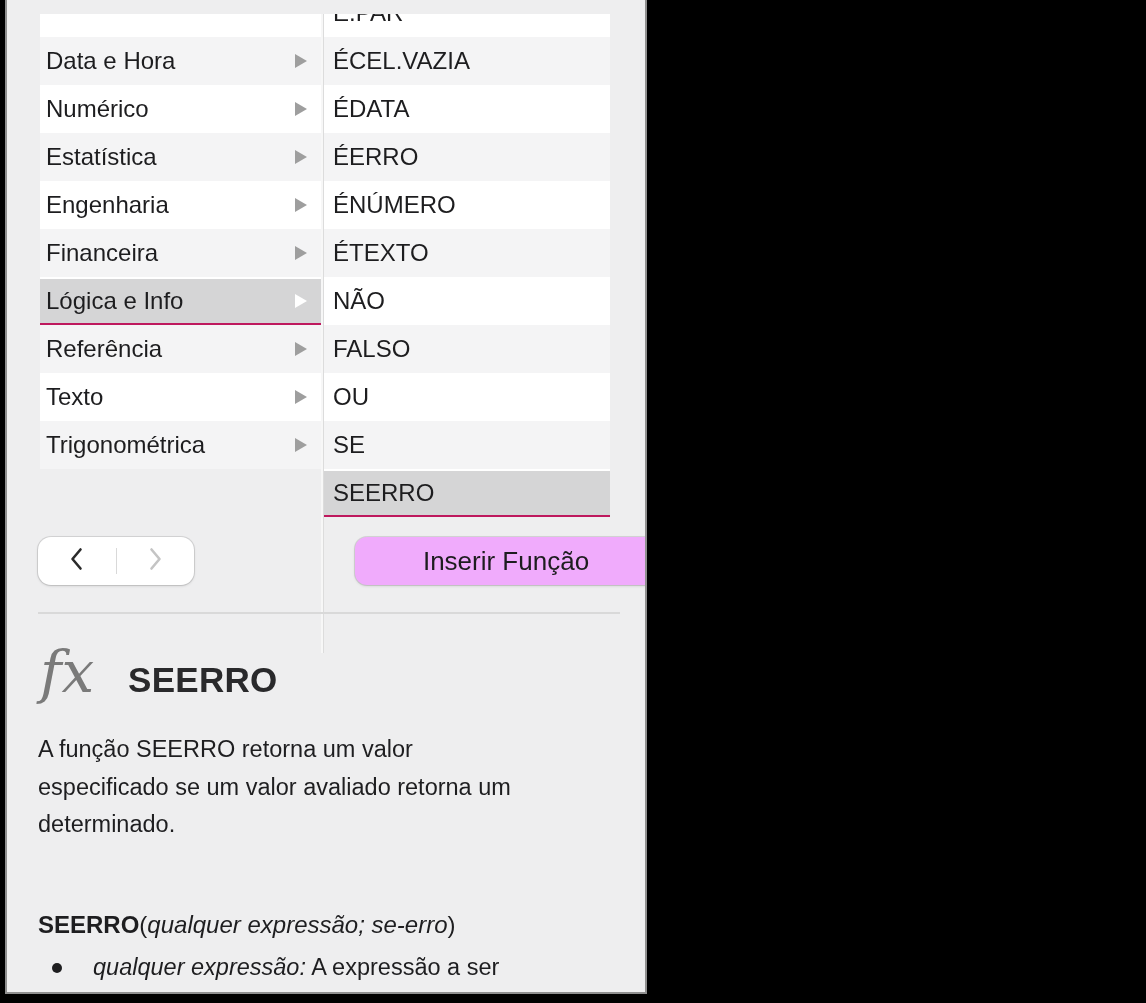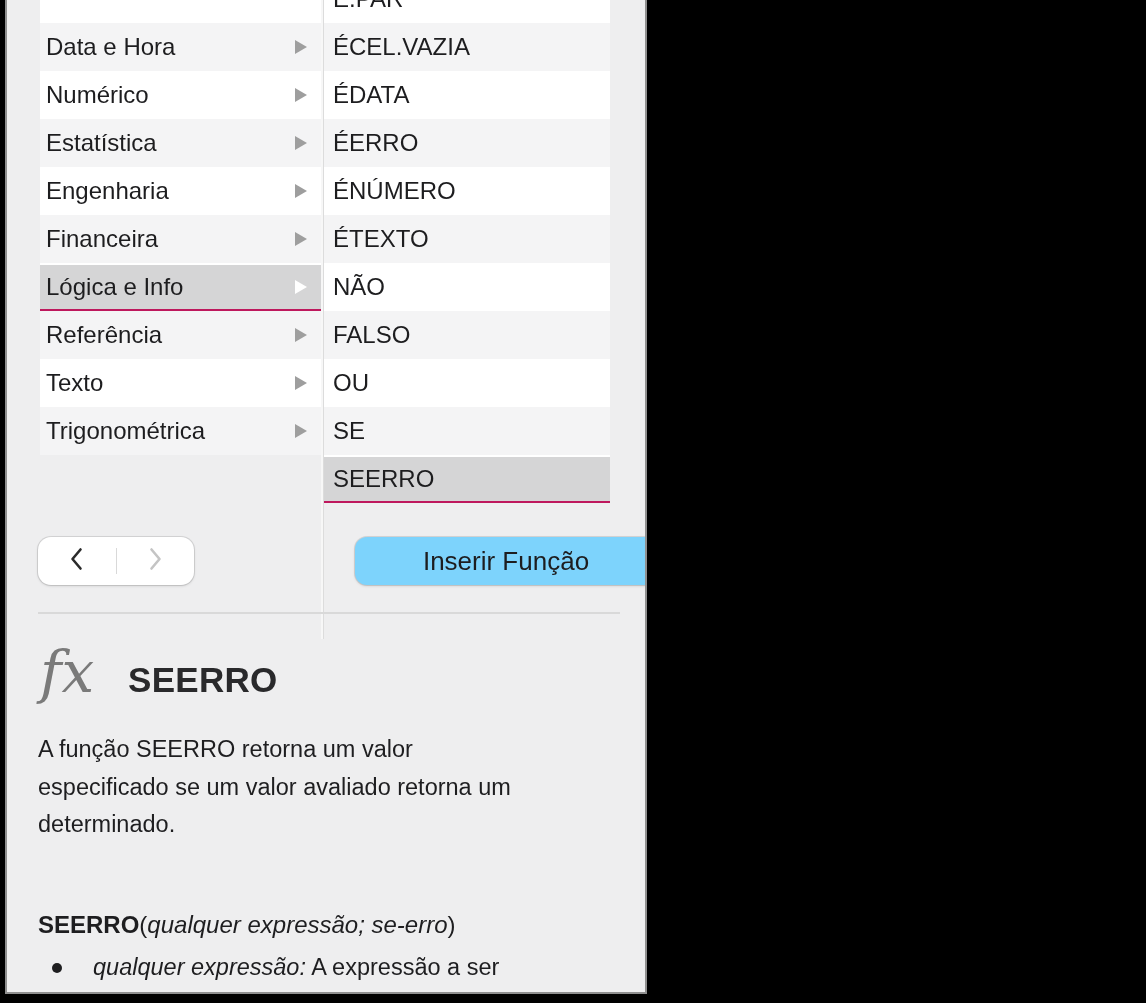--- a/index.html
+++ b/index.html
@@ -9,21 +9,21 @@
     -webkit-font-smoothing:antialiased;
   }
   .panel {
     position:absolute; left:5px; top:0; width:638px; height:992px;
     background:#eeeeef;
     border:2px solid #8f8f8f; border-top:none;
     overflow:hidden;
   }
   
   .list-wrap {
-    position:absolute; left:33px; top:0; width:570px; height:639px;
+    position:absolute; left:33px; top:14px; width:570px; height:639px;
     overflow:hidden; display:flex;
   }
   .col { margin-top:-25px; }
   .col-left  { width:283px; border-right:2px solid #f7f7f7; box-sizing:border-box; }
   .col-right { width:287px; border-left:1px solid #dcdcdc; box-sizing:border-box; }
   .row {
     height:48px; display:flex; align-items:center;
     font-size:24px; color:#1d1d1f; box-sizing:border-box;
     padding:0 8px 0 6px; cursor:default; white-space:nowrap;
   }
@@ -45,21 +45,21 @@
   .nav-group {
     position:absolute; left:31px; top:537px; width:156px; height:48px;
     background:#ffffff; border-radius:13px;
     box-shadow:0 0 0 1px rgba(0,0,0,0.10), 0 1px 3px rgba(0,0,0,0.14);
     display:flex; align-items:center;
   }
   .nav-btn { flex:1; height:100%; display:flex; align-items:center; justify-content:center; cursor:pointer; }
   .nav-divider { width:1px; height:26px; background:#d9d9d9; }
   .insert-btn {
     position:absolute; left:348px; top:537px; width:302px; height:48px;
-    background:#7dd3fc; border-radius:12px;
+    background:#f0abfc; border-radius:12px;
     box-shadow:0 0 0 1px rgba(0,0,0,0.10), 0 1px 3px rgba(0,0,0,0.14);
     display:flex; align-items:center; justify-content:center;
     font-size:26px; color:#1d1d1f; cursor:pointer; border:none;
     font-family:"Liberation Sans", sans-serif;
   }
   
   .separator { position:absolute; left:31px; top:612px; width:582px; height:2px; background:#d9d9d9; }
   .fx-glyph {
     position:absolute; left:33px; top:638px;
     font-family:"DejaVu Serif", serif; font-style:italic;

